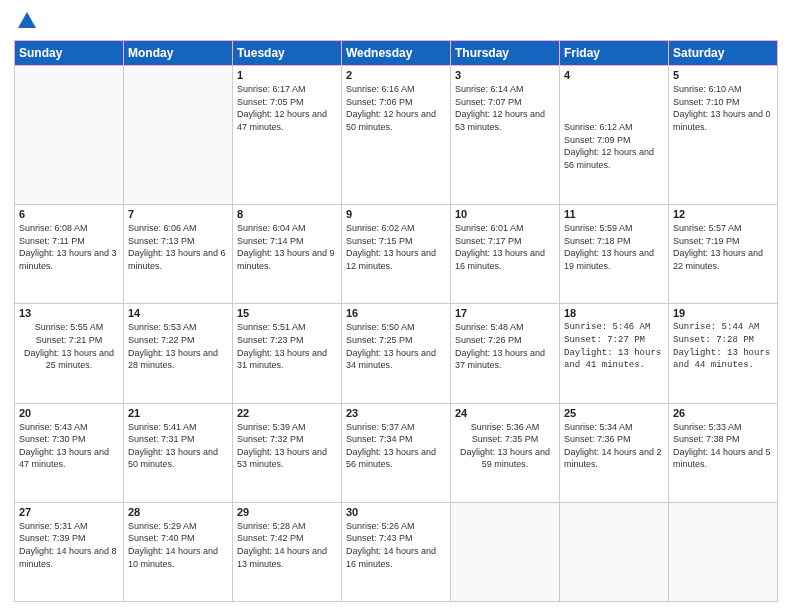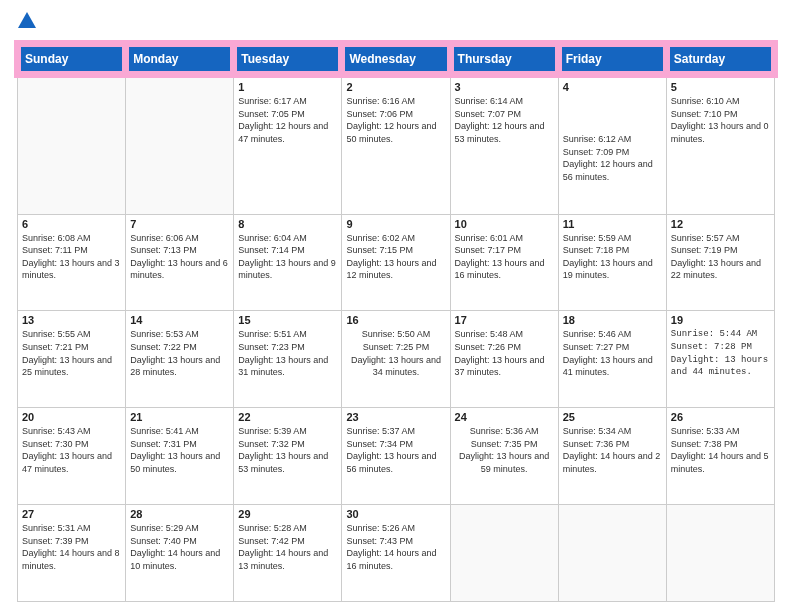--- a/index.html
+++ b/index.html
@@ -58,21 +58,21 @@
       flex: 1;
       table-layout: fixed;
     }
     .calendar th {
       background: #1565c0;
       color: #fff;
       font-size: 12px;
       font-weight: bold;
       padding: 5px 4px;
       text-align: left;
-      border: 7px solid #f9a8d4;
+      border: 1px solid #f9a8d4;
       margin-left: 40px;
     }
     .calendar td {
       border: 1px solid #ccc;
       vertical-align: top;
       padding: 3px 4px;
       font-size: 9.5px;
       color: #222;
       width: calc(100% / 7);
       height: 78px;
@@ -201,51 +201,51 @@
           <td>
             <div class="day-number">12</div>
             <div class="day-info" style="white-space: pre-line;">Sunrise: 5:57 AM
 Sunset: 7:19 PM
 Daylight: 13 hours and 22 minutes.</div>
           </td>
         </tr>
         <tr>
           <td>
             <div class="day-number">13</div>
-            <div class="day-info" style="white-space: pre-line;">Sunrise: 5:55 AM
+            <div class="day-info" style="white-space: pre-line; text-align: center;">Sunrise: 5:55 AM
 Sunset: 7:21 PM
 Daylight: 13 hours and 25 minutes.</div>
           </td>
           <td>
             <div class="day-number">14</div>
             <div class="day-info" style="white-space: pre-line;">Sunrise: 5:53 AM
 Sunset: 7:22 PM
 Daylight: 13 hours and 28 minutes.</div>
           </td>
           <td>
             <div class="day-number">15</div>
             <div class="day-info" style="white-space: pre-line;">Sunrise: 5:51 AM
 Sunset: 7:23 PM
 Daylight: 13 hours and 31 minutes.</div>
           </td>
           <td>
             <div class="day-number">16</div>
-            <div class="day-info" style="white-space: pre-line; text-align: center;">Sunrise: 5:50 AM
+            <div class="day-info" style="white-space: pre-line;">Sunrise: 5:50 AM
 Sunset: 7:25 PM
 Daylight: 13 hours and 34 minutes.</div>
           </td>
           <td>
             <div class="day-number">17</div>
             <div class="day-info" style="white-space: pre-line;">Sunrise: 5:48 AM
 Sunset: 7:26 PM
 Daylight: 13 hours and 37 minutes.</div>
           </td>
           <td>
             <div class="day-number">18</div>
-            <div class="day-info" style="white-space: pre-line;">Sunrise: 5:46 AM
+            <div class="day-info" style="white-space: pre-line; font-family: Liberation Mono, monospace;">Sunrise: 5:46 AM
 Sunset: 7:27 PM
 Daylight: 13 hours and 41 minutes.</div>
           </td>
           <td>
             <div class="day-number">19</div>
             <div class="day-info" style="white-space: pre-line; font-family: Liberation Mono, monospace;">Sunrise: 5:44 AM
 Sunset: 7:28 PM
 Daylight: 13 hours and 44 minutes.</div>
           </td>
         </tr>

